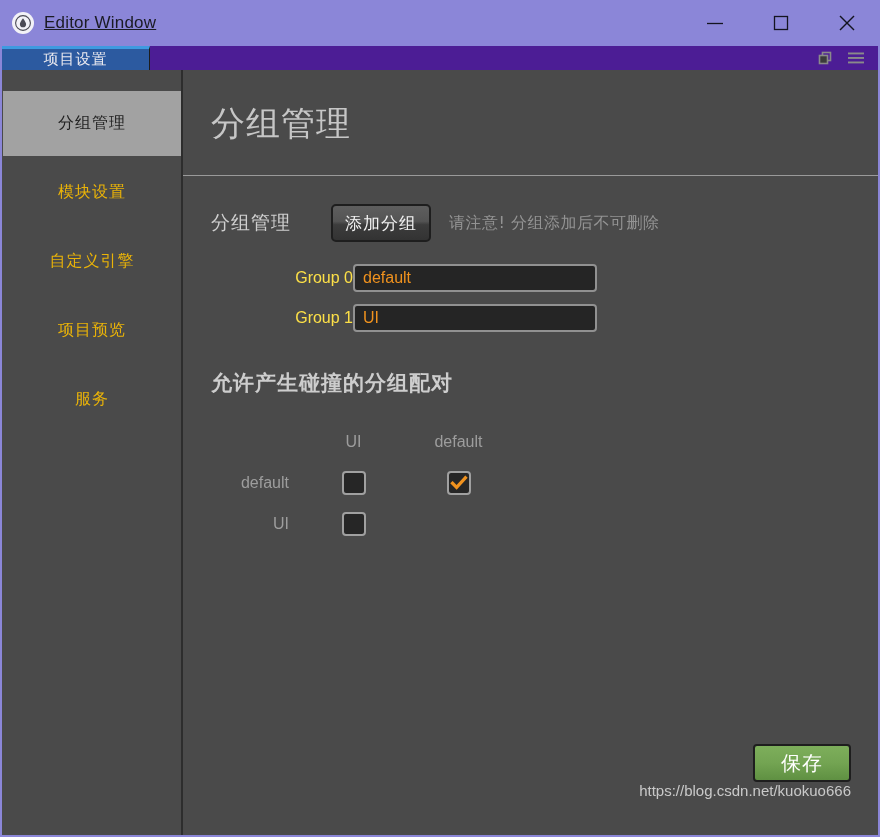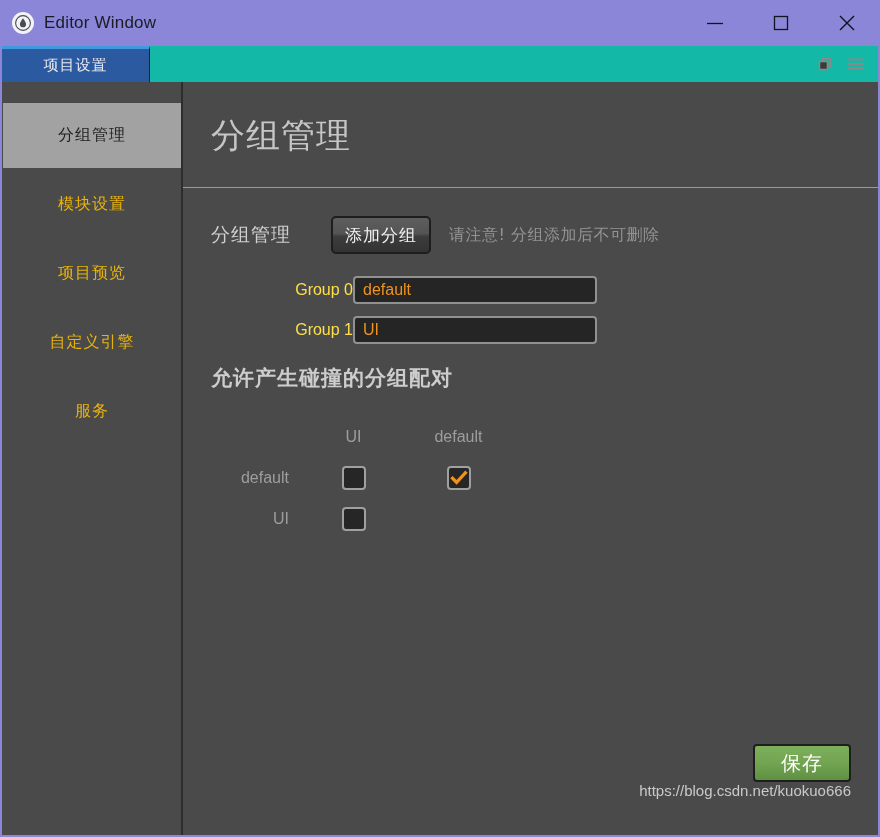--- a/index.html
+++ b/index.html
@@ -34,39 +34,40 @@
     background: #f2f2f7;
     display: flex; align-items: center; justify-content: center;
     flex: 0 0 auto;
   }
   #app-icon svg { display: block; }
   #title-text {
     color: #1b1b24;
     font-size: 17px;
     letter-spacing: 0.2px;
     white-space: nowrap;
+    text-decoration: underline;
   }
   #win-controls {
     position: absolute;
     right: 0; top: 0;
     height: 46px;
     display: flex;
     align-items: stretch;
   }
   .wbtn {
     width: 66px;
     display: flex; align-items: center; justify-content: center;
     cursor: pointer;
   }
   .wbtn svg { display: block; }
 
   
   #tabbar {
-    height: 36px;
-    background: #14b8a6;
+    height: 24px;
+    background: #4c1d95;
     display: flex;
     align-items: stretch;
     flex: 0 0 auto;
     position: relative;
     border-left: 2px solid #8b86d8;
     border-right: 2px solid #8b86d8;
   }
   #tab-project-settings {
     width: 148px;
     background: #2c5aa0;
@@ -209,21 +210,21 @@
     border-radius: 4px;
     color: #f0921e;
     font-size: 16px;
     font-family: "Liberation Sans", sans-serif;
     padding: 0 8px;
     outline: none;
   }
 
   
   #matrix-title {
-    margin-top: 20px;
+    margin-top: 37px;
     color: #cdcdcd;
     font-size: 21px;
     font-family: "DejaVu Sans", "Liberation Sans", sans-serif;
     letter-spacing: 1px;
   }
   #matrix { margin-top: 24px; }
   .matrix-row {
     display: flex;
     align-items: center;
     height: 41px;
@@ -336,22 +337,22 @@
         </svg>
       </span>
     </div>
   </div>
 
   <div id="body">
 
     <nav id="sidebar">
       <div class="side-item selected">分组管理</div>
       <div class="side-item">模块设置</div>
+      <div class="side-item">自定义引擎</div>
       <div class="side-item">项目预览</div>
-      <div class="side-item">自定义引擎</div>
       <div class="side-item">服务</div>
     </nav>
 
     <section id="main">
       <h1 id="page-title">分组管理</h1>
       <div id="title-divider"></div>
 
       <div id="content">
 
         <div id="group-header-row">

